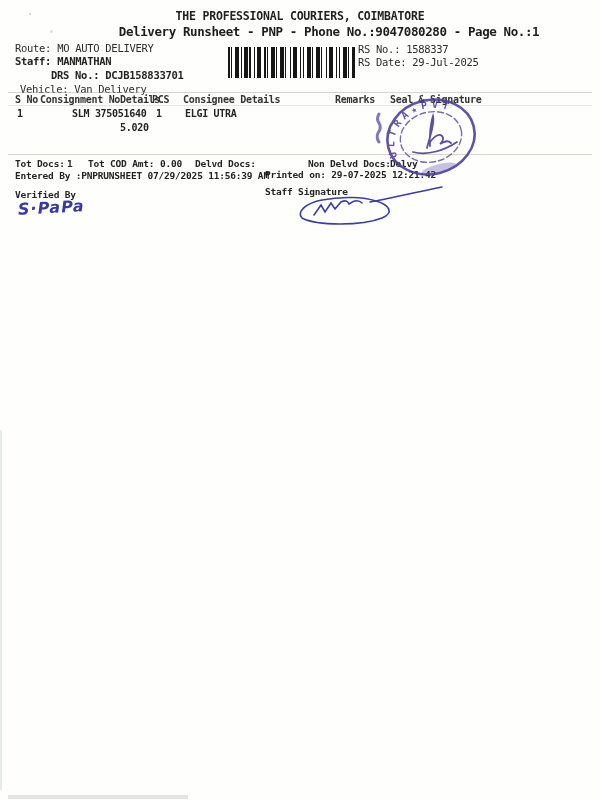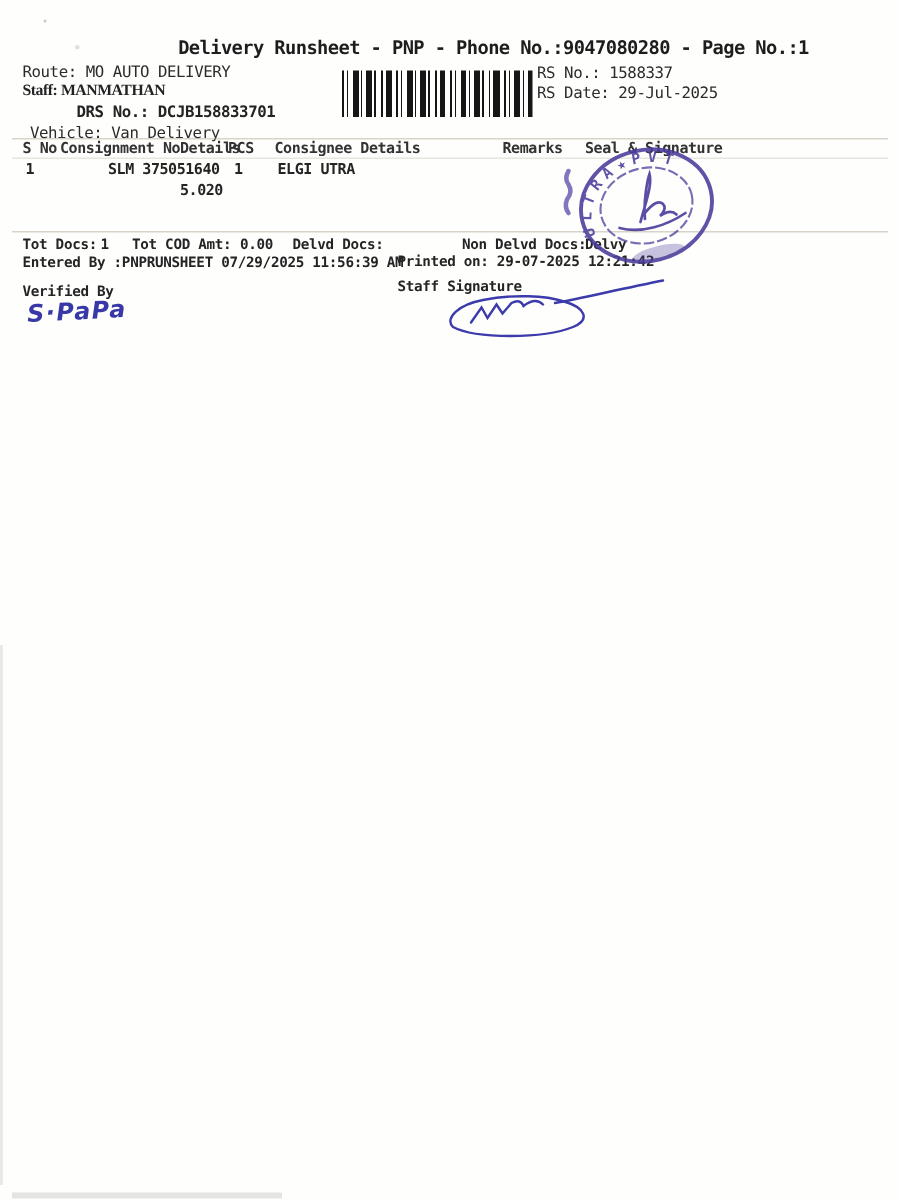--- a/index.html
+++ b/index.html
@@ -43,24 +43,25 @@
 </head>
 <body>
 
 <div class="page">
 
   <div class="speck" style="left:29px;top:13px;width:2px;height:2px;background:#c9c9c9;"></div>
   <div class="speck" style="left:50px;top:30px;width:3px;height:3px;background:#dfdfdf;"></div>
   <div style="position:absolute;left:0;top:430px;width:2px;height:360px;background:rgba(190,200,185,0.35);"></div>
   <div style="position:absolute;left:8px;top:795px;width:180px;height:4px;background:rgba(150,150,150,0.25);"></div>
 
+  <div class="abs center doc-title">THE PROFESSIONAL COURIERS, COIMBATORE</div>
   <div class="abs center doc-subtitle">Delivery Runsheet - PNP - Phone No.:9047080280 - Page No.:1</div>
 
   <div class="abs info" style="left:15px;top:42px;"><span>Route:</span> <span>MO AUTO DELIVERY</span></div>
-  <div class="abs info b" style="left:15px;top:55px;font-family:Liberation Serif, serif;"><span>Staff:</span> <span>MANMATHAN</span></div>
+  <div class="abs info b" style="left:15px;top:55px;"><span>Staff:</span> <span>MANMATHAN</span></div>
   <div class="abs info b" style="left:15px;top:69px;padding-left:36px;"><span>DRS No.:</span> <span>DCJB158833701</span></div>
   <div class="abs info" style="left:20px;top:83px;"><span>Vehicle:</span> <span>Van Delivery</span></div>
 
   <div class="barcode"></div>
 
   <div class="abs info" style="left:358px;top:43px;"><span>RS No.:</span> <span>1588337</span></div>
   <div class="abs info" style="left:358px;top:56px;"><span>RS Date:</span> <span>29-Jul-2025</span></div>
 
   <div class="hline" style="left:8px;top:92px;width:584px;"></div>
   <div class="hline" style="left:8px;top:105px;width:584px;opacity:.6;"></div>

